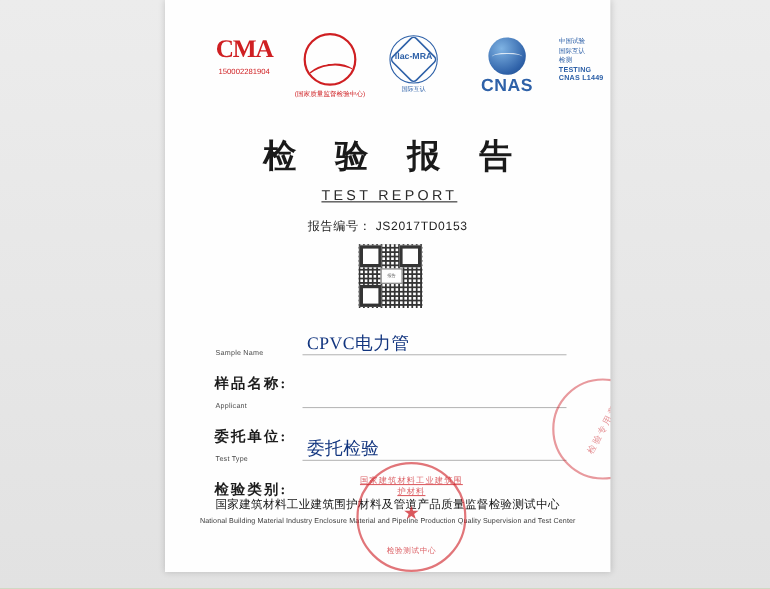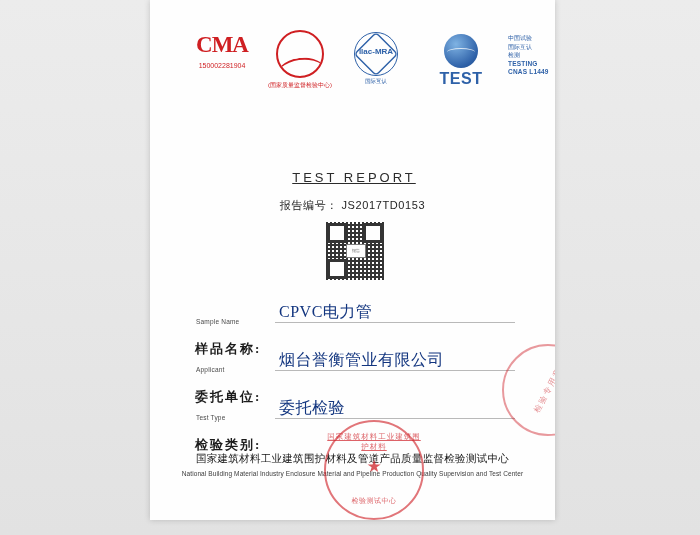--- a/index.html
+++ b/index.html
@@ -416,32 +416,33 @@
         <div class="ilac-hex">
           <div class="ring2"></div>
           <div class="ring"></div>
           <div class="ilac-label">ilac-MRA</div>
         </div>
         <div class="ilac-sub">国际互认</div>
       </div>
 
       <div class="logo logo-cnas">
         <div class="cnas-globe"></div>
-        <div class="cnas-word">TEST</div>
+        <div class="cnas-word">CNAS</div>
       </div>
 
       <div class="cnas-right">
         <div class="cn">中国试验</div>
         <div class="cn">国际互认</div>
         <div class="cn">检测</div>
         <div class="en">TESTING</div>
         <div class="en">CNAS L1449</div>
       </div>
     </div>
 
+    <div class="title-cn">检 验 报 告</div>
     <div class="title-en">TEST    REPORT</div>
     <div class="report-no">报告编号： JS2017TD0153</div>
 
     <div class="qr-wrap">
       <div class="qr">
         <div class="finder f1"></div>
         <div class="finder f2"></div>
         <div class="finder f3"></div>
         <div class="center-badge">报告</div>
       </div>
@@ -452,21 +453,20 @@
       <div class="field">
         <div class="label-cn">样品名称:</div>
         <div class="label-en">Sample Name</div>
         <div class="value">CPVC电力管</div>
         <div class="rule"></div>
       </div>
 
       <div class="field">
         <div class="label-cn">委托单位:</div>
         <div class="label-en">Applicant</div>
-        <div class="value">烟台誉衡管业有限公司</div>
         <div class="rule"></div>
       </div>
 
       <div class="field">
         <div class="label-cn">检验类别:</div>
         <div class="label-en">Test Type</div>
         <div class="value">委托检验</div>
         <div class="rule"></div>
       </div>
     </div>

